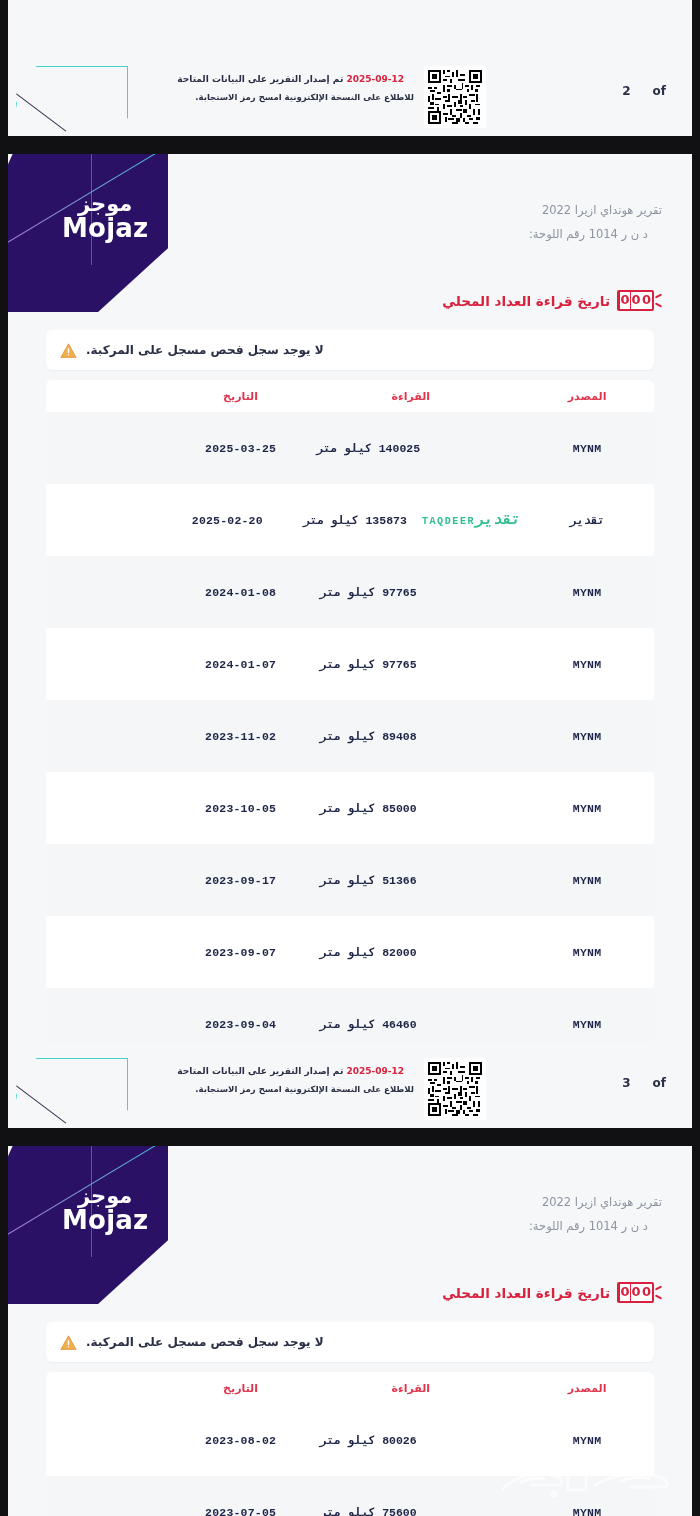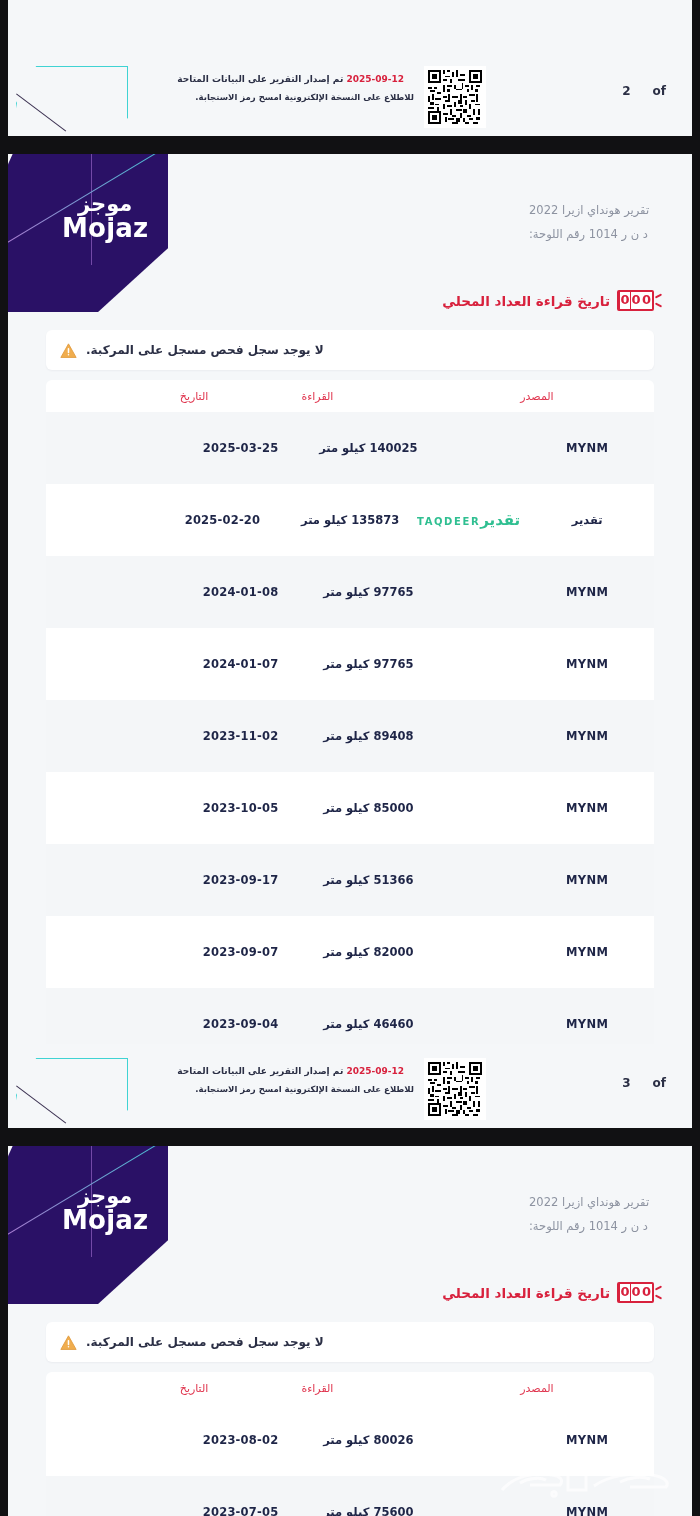--- a/index.html
+++ b/index.html
@@ -50,21 +50,21 @@
   .logo-ar { font-size: 21px; font-weight: 700; letter-spacing: .5px; }
   .logo-en { font-size: 26px; font-weight: 600; margin-top: 0; letter-spacing: .2px; }
   .deco-slash {
     position: absolute; width: 62px; height: 1.4px; background: #3a3050;
     transform: rotate(37deg);
   }
 
   
   .page-head {
     position: absolute; right: 30px; top: 46px;
-    text-align: left; direction: rtl;
+    text-align: right; direction: rtl;
     color: #8d93a1; font-size: 11.5px; line-height: 2.1;
   }
   .page-head .plate-label { color: #8d93a1; }
   .page-head .plate-value { color: #8d93a1; margin-right: 14px; }
 
   
   .sec-title {
     position: absolute; right: 30px;
     display: flex; flex-direction: row-reverse; align-items: center; gap: 7px;
     direction: rtl;
@@ -109,30 +109,30 @@
   .tri { width: 17px; height: 15px; position: relative; flex: 0 0 auto; }
   .tri svg { display: block; }
 
   
   .tbl { position: absolute; left: 38px; right: 38px; }
   .tbl-head {
     display: flex; flex-direction: row-reverse; background: #ffffff;
     border-radius: 6px 6px 0 0; height: 32px; align-items: center;
   }
   .tbl-head .th {
-    flex: 1; font-size: 11px; font-weight: 400; color: #e0364f;
+    flex: 1; text-align: center; font-size: 11px; font-weight: 700; color: #e0364f;
   }
   .row {
     display: flex; flex-direction: row-reverse; align-items: center;
     min-height: 72px; background: #f4f6f8;
   }
   .row.alt { background: #ffffff; }
   .row .cell {
     flex: 1; text-align: center; font-size: 11.5px; color: #1e2547;
-    font-weight: 700; direction: rtl;
+    font-weight: 700; direction: rtl; font-family: Liberation Mono, monospace;
   }
   .row .cell.src { letter-spacing: .3px; }
   .row .cell.reading { font-weight: 700; }
   .row .cell.date { letter-spacing: .2px; }
   .row .cell.logo-cell { flex: 1; }
   .taqdeer { display: inline-block; text-align: center; line-height: 1; }
   .taqdeer .ar { font-size: 15px; font-weight: 700; color: #2fbf91; direction: rtl; }
   .taqdeer .en { font-size: 10px; font-weight: 700; color: #2fbf91; letter-spacing: 1.6px; margin-top: 2px; }
 
   

